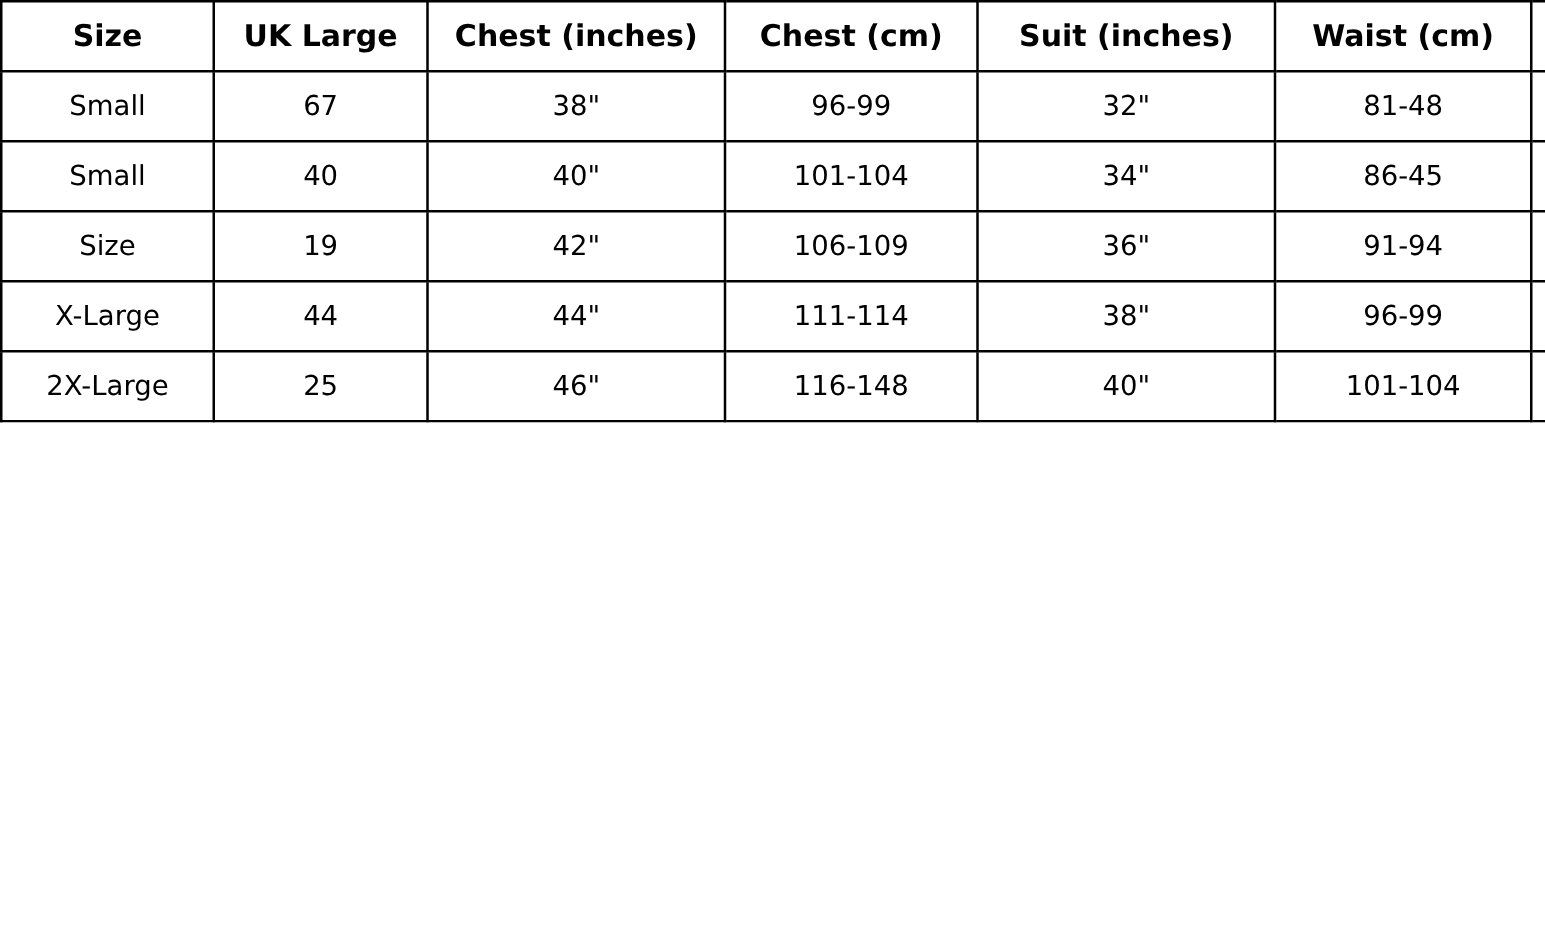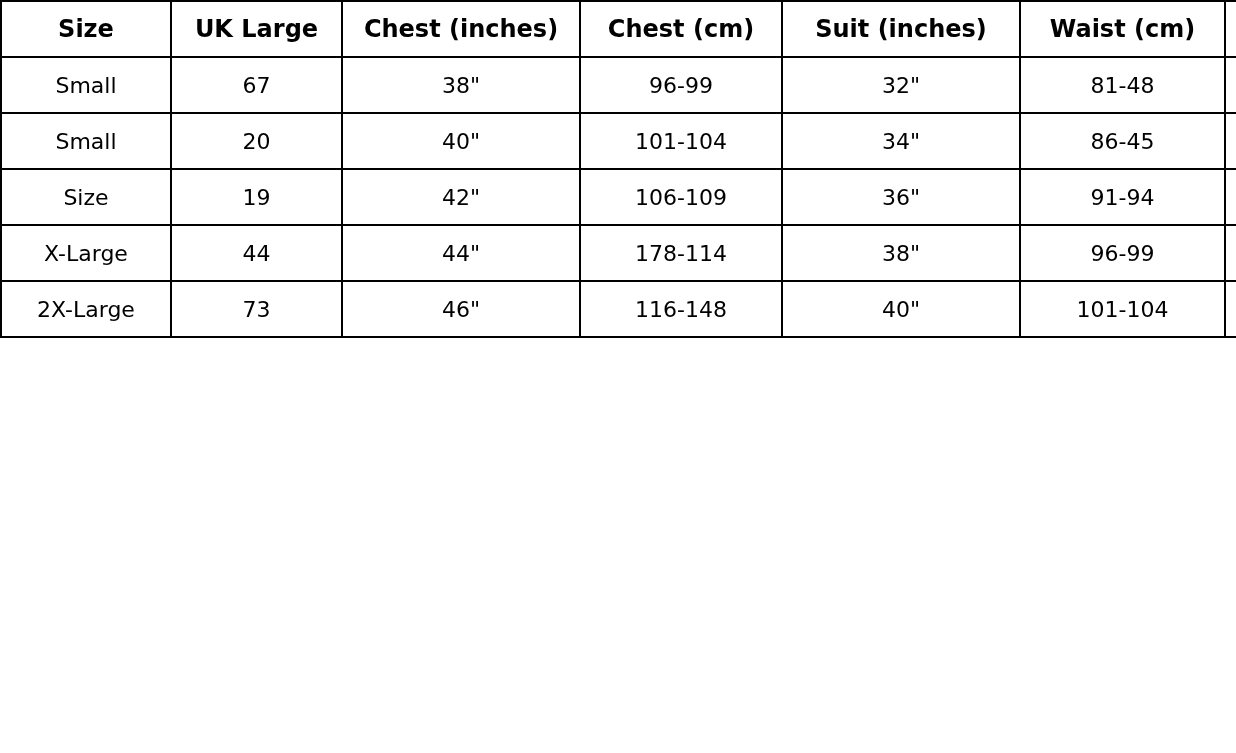--- a/index.html
+++ b/index.html
@@ -99,48 +99,48 @@
           <td>Small</td>
           <td>67</td>
           <td>38"</td>
           <td>96-99</td>
           <td>32"</td>
           <td>81-48</td>
           <td></td>
         </tr>
         <tr>
           <td>Small</td>
-          <td>20</td>
+          <td>40</td>
           <td>40"</td>
           <td>101-104</td>
           <td>34"</td>
           <td>86-45</td>
           <td></td>
         </tr>
         <tr>
           <td>Size</td>
           <td>19</td>
           <td>42"</td>
           <td>106-109</td>
           <td>36"</td>
           <td>91-94</td>
           <td></td>
         </tr>
         <tr>
           <td>X-Large</td>
           <td>44</td>
           <td>44"</td>
-          <td>178-114</td>
+          <td>111-114</td>
           <td>38"</td>
           <td>96-99</td>
           <td></td>
         </tr>
         <tr>
           <td>2X-Large</td>
-          <td>73</td>
+          <td>25</td>
           <td>46"</td>
           <td>116-148</td>
           <td>40"</td>
           <td>101-104</td>
           <td></td>
         </tr>
       </tbody>
     </table>
   </div>
 

